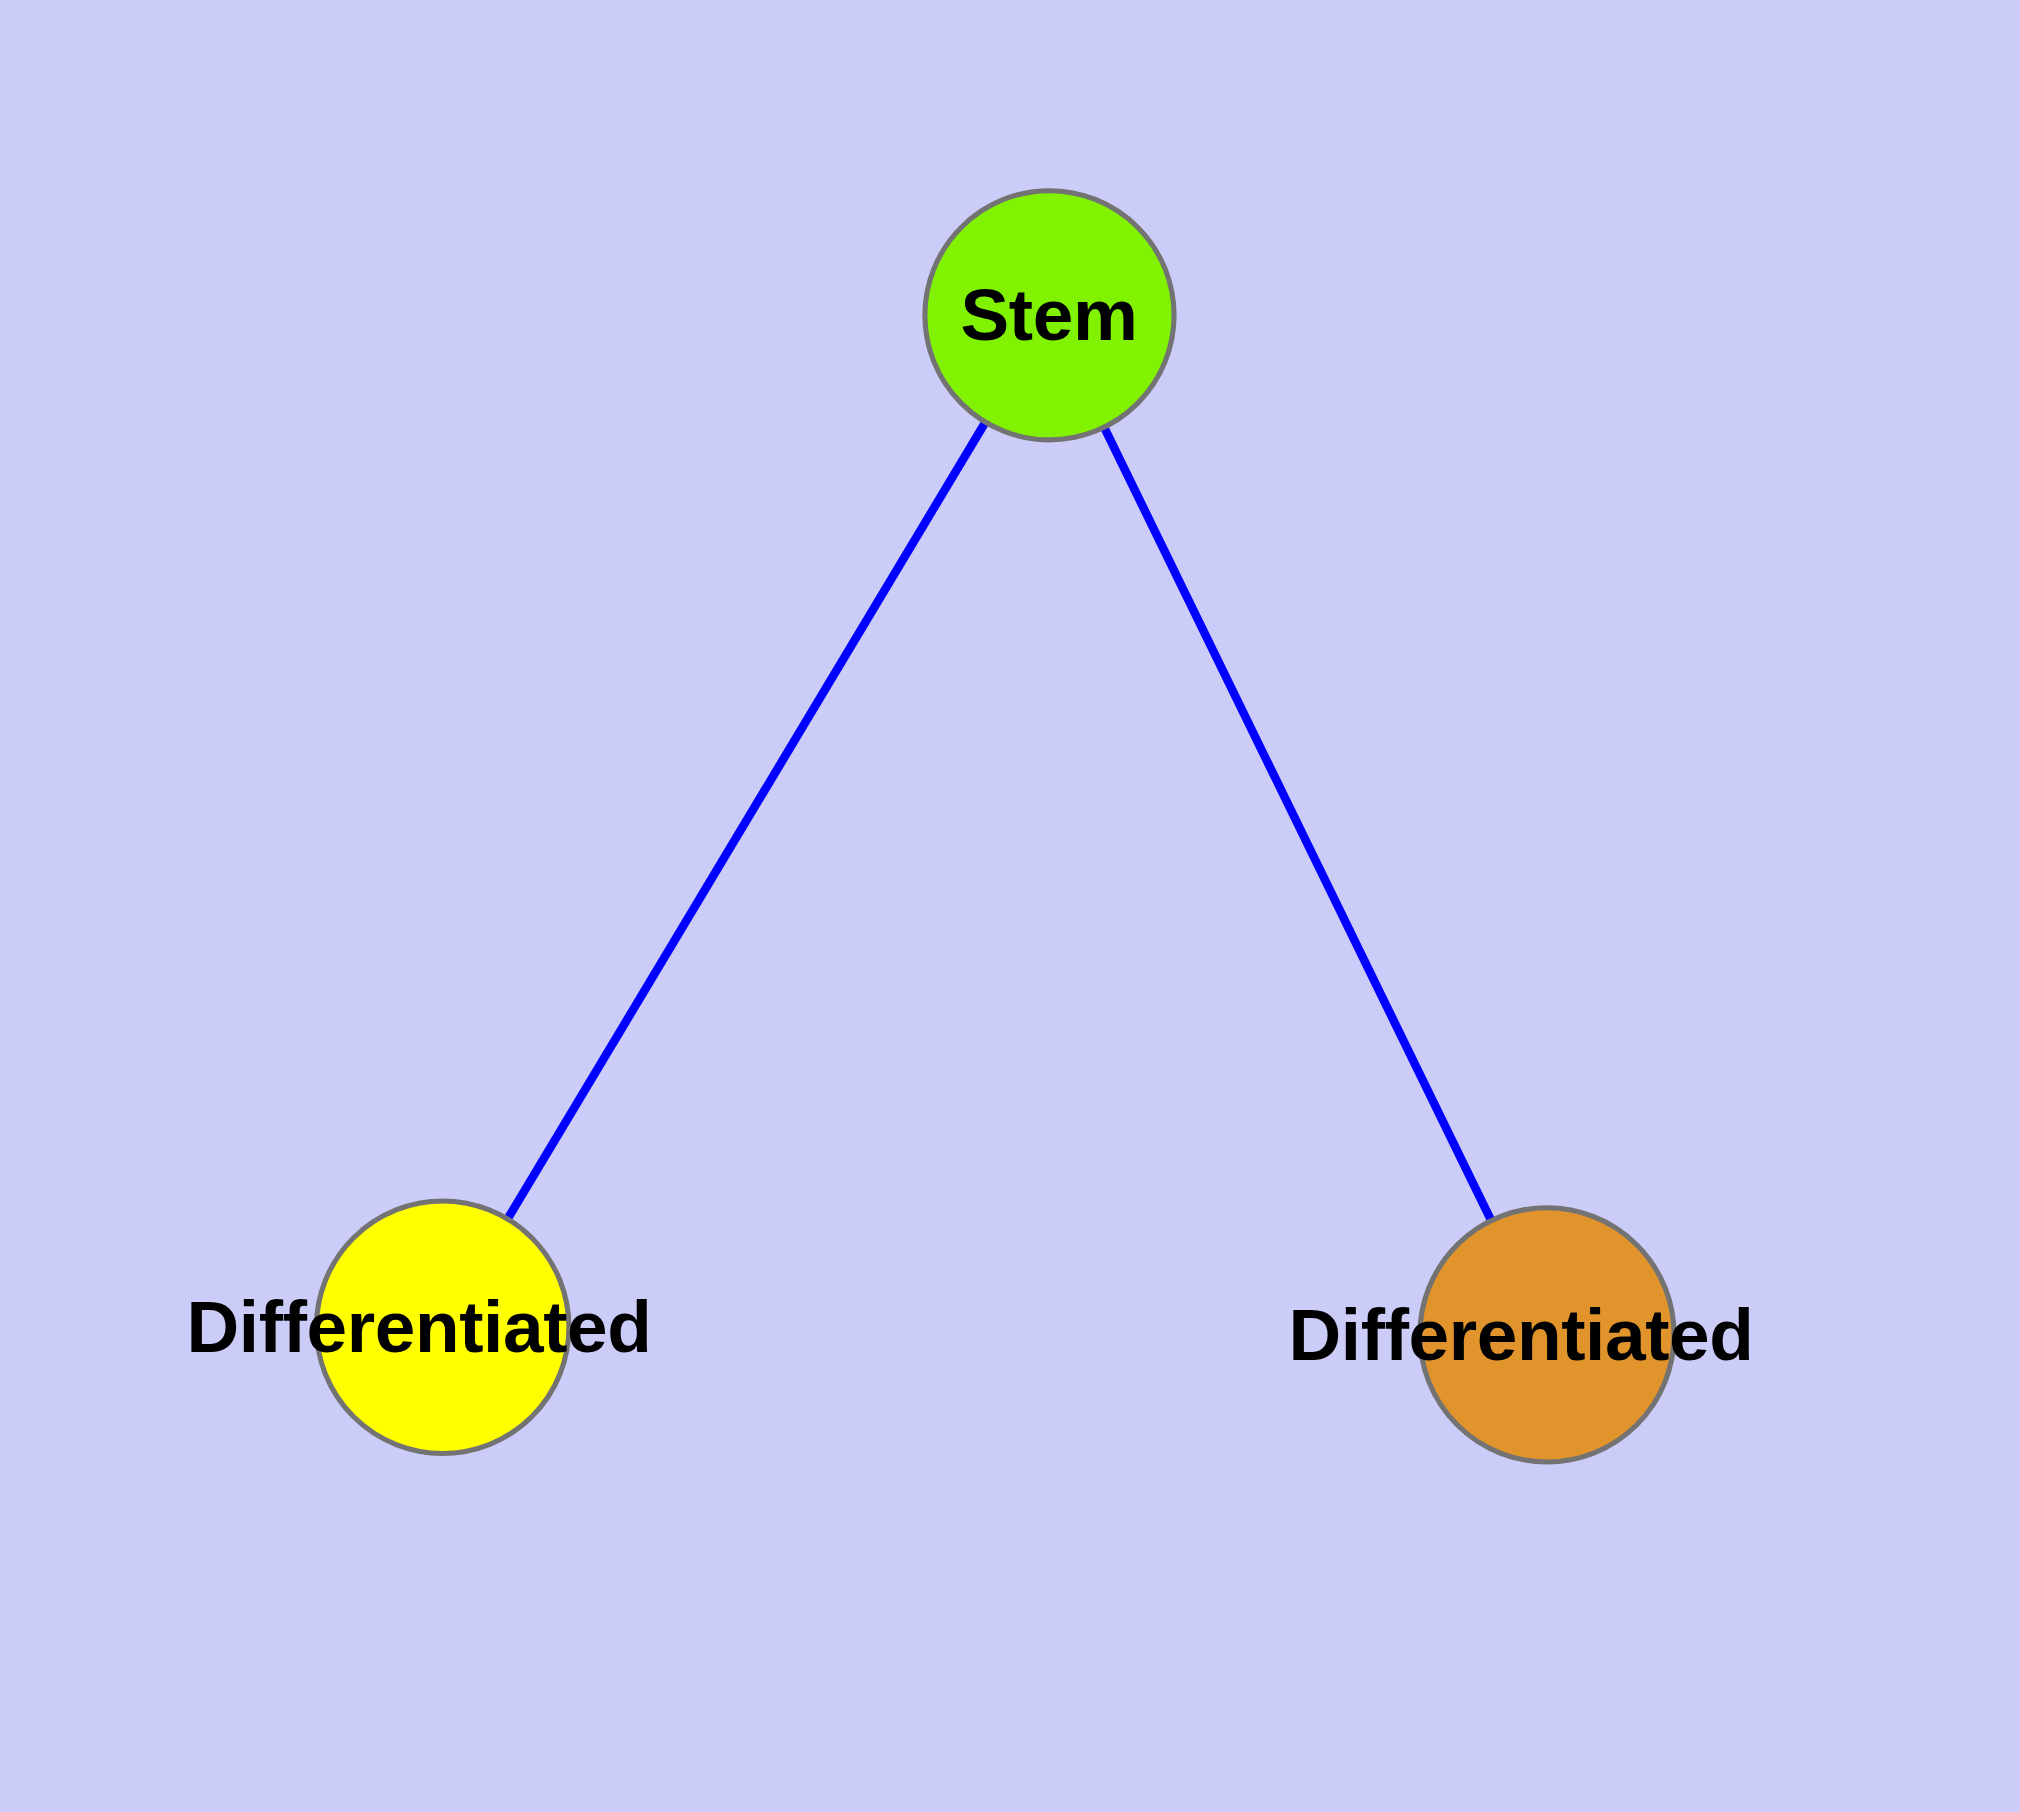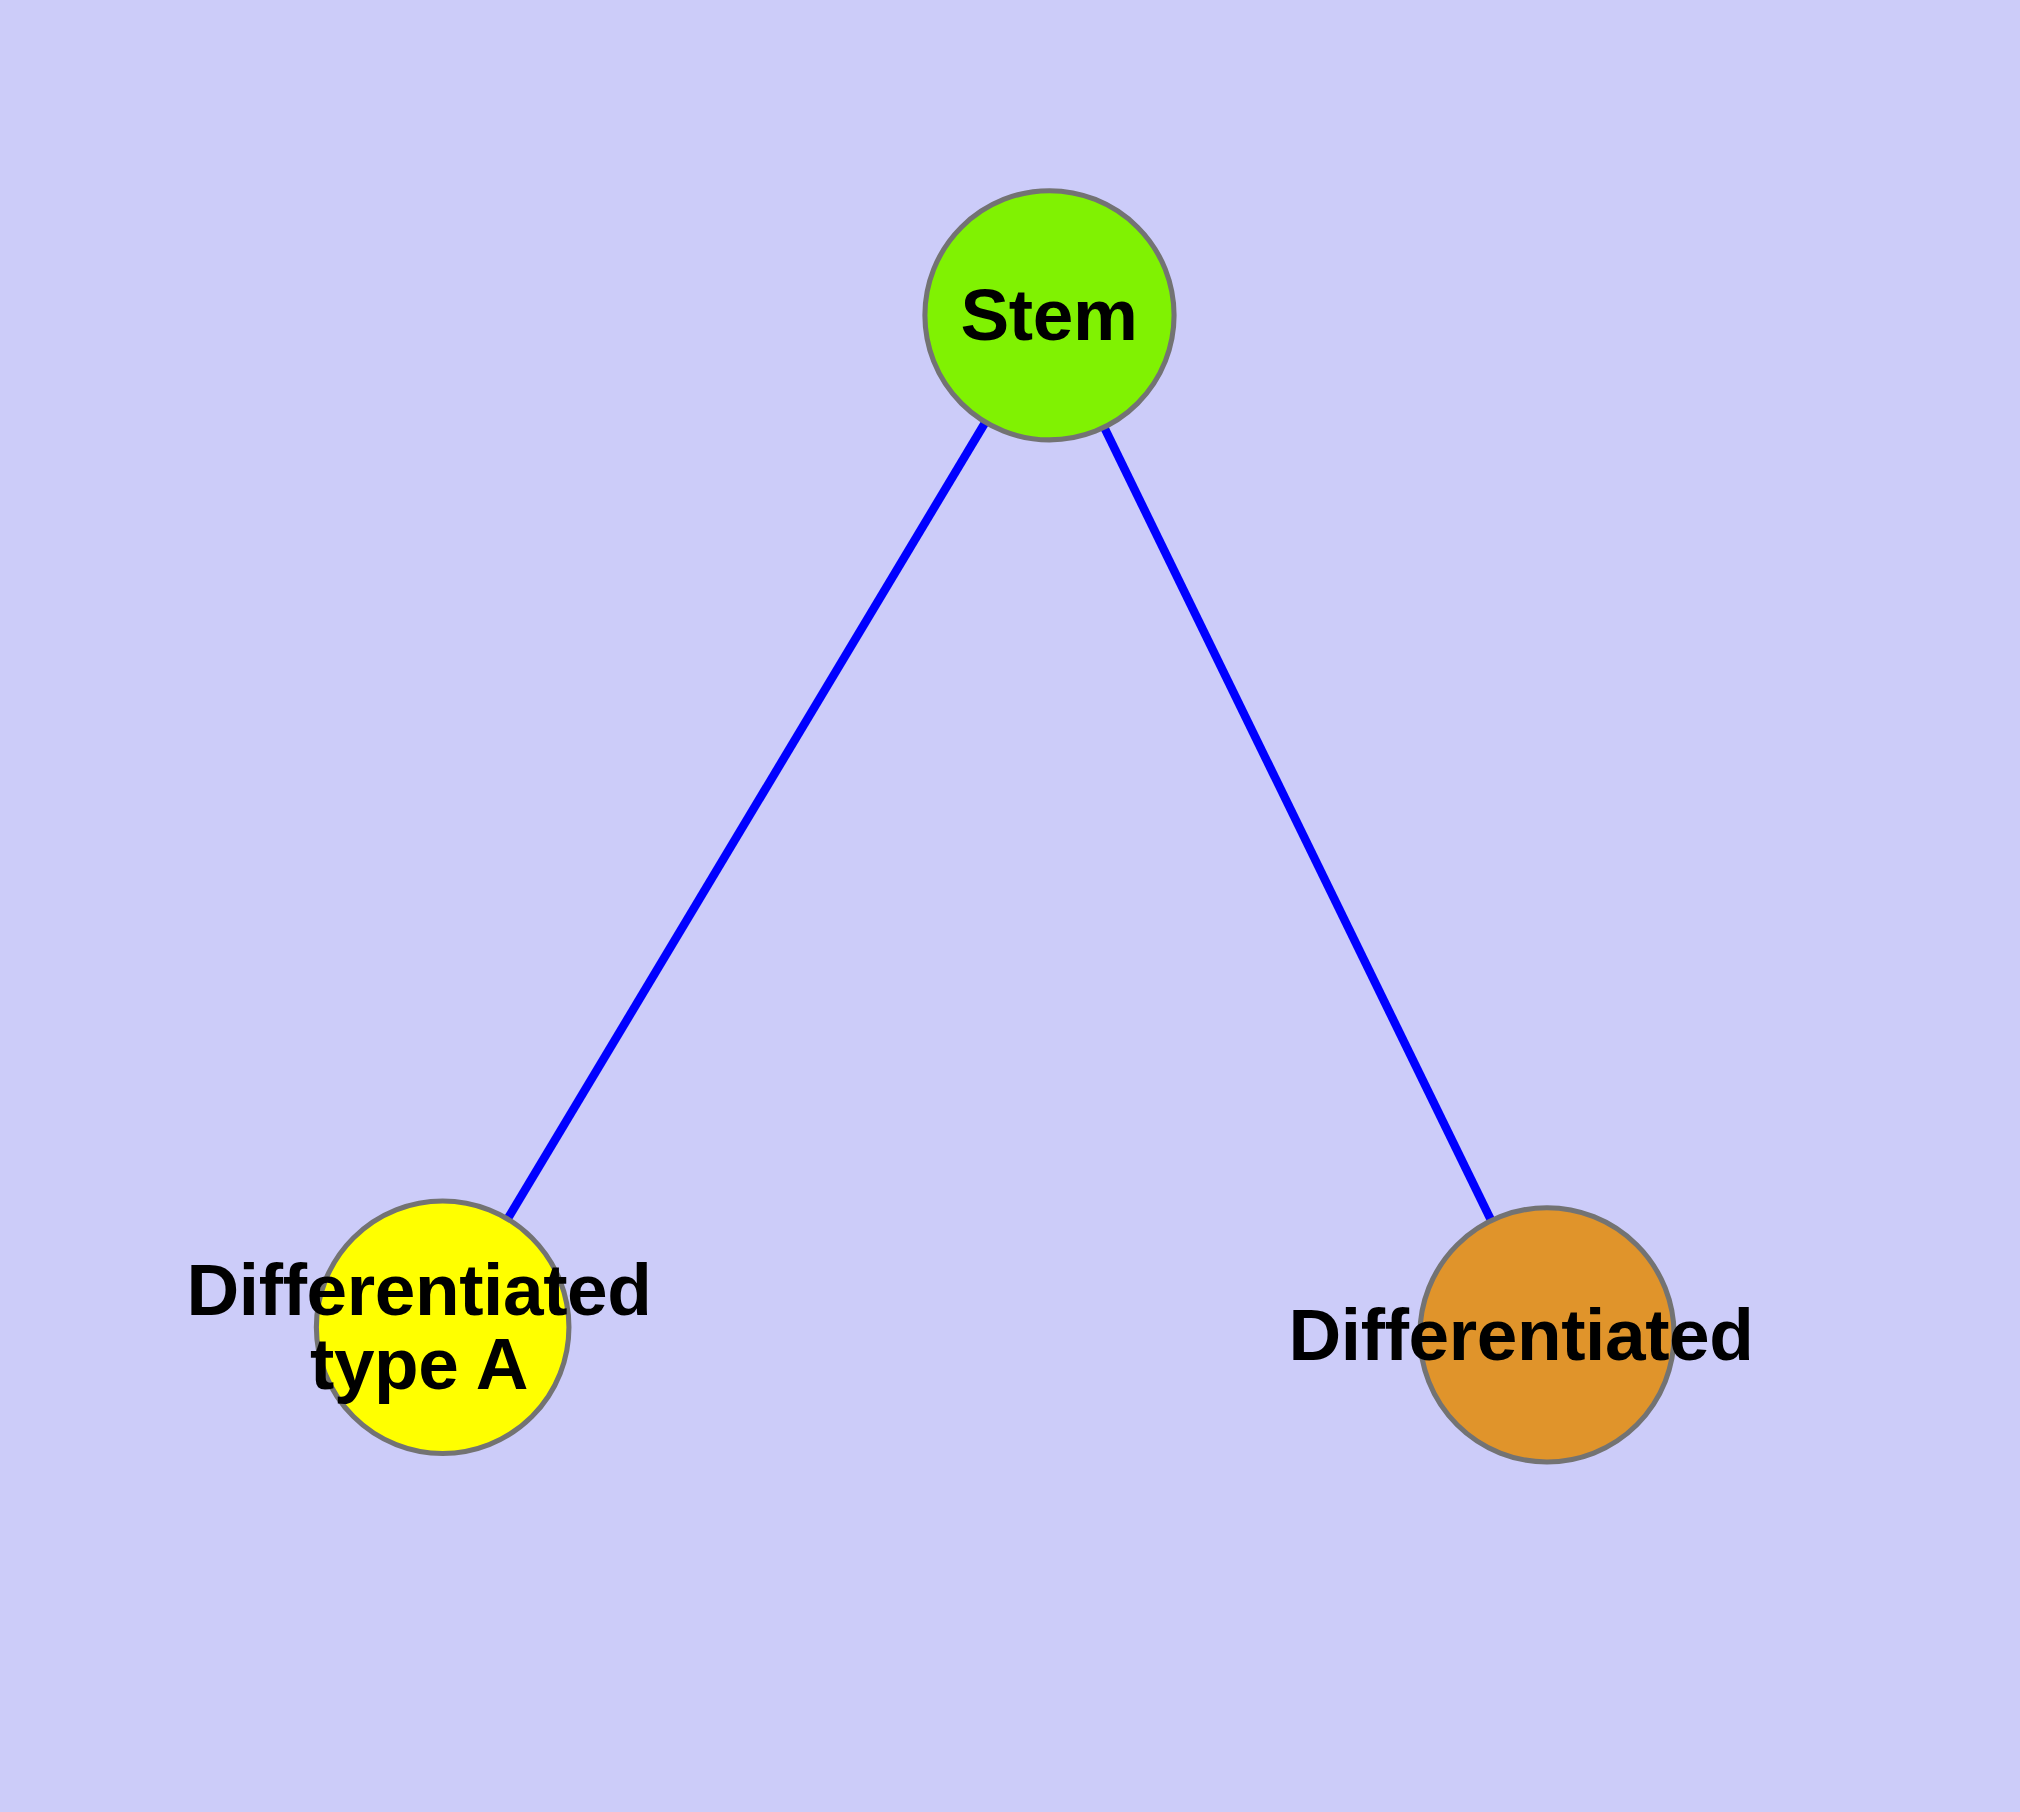--- a/index.html
+++ b/index.html
@@ -53,18 +53,18 @@
       </g>
     <g id="nodes-layer">
         <circle cx="1238" cy="372" r="147" fill="#80f202" stroke="#737373" stroke-width="6"></circle>
         <circle cx="522" cy="1566" r="149" fill="#ffff00" stroke="#737373" stroke-width="6"></circle>
         <circle cx="1825" cy="1575" r="150" fill="#e0942b" stroke="#737373" stroke-width="6"></circle>
       </g>
   </svg>
 
   <div id="labels-layer">
       <div class="node-label" style="left: 1049px; top: 315px;"><div>Stem</div></div>
-      <div class="node-label" style="left: 419px; top: 1327px;"><div>Differentiated</div><div>type A</div></div>
+      <div class="node-label" style="left: 419px; top: 1327px;"><div>Differentiated</div></div>
       <div class="node-label" style="left: 1521px; top: 1335px;"><div>Differentiated</div></div>
     </div>
 
 </div>
 
 
 </body></html>

